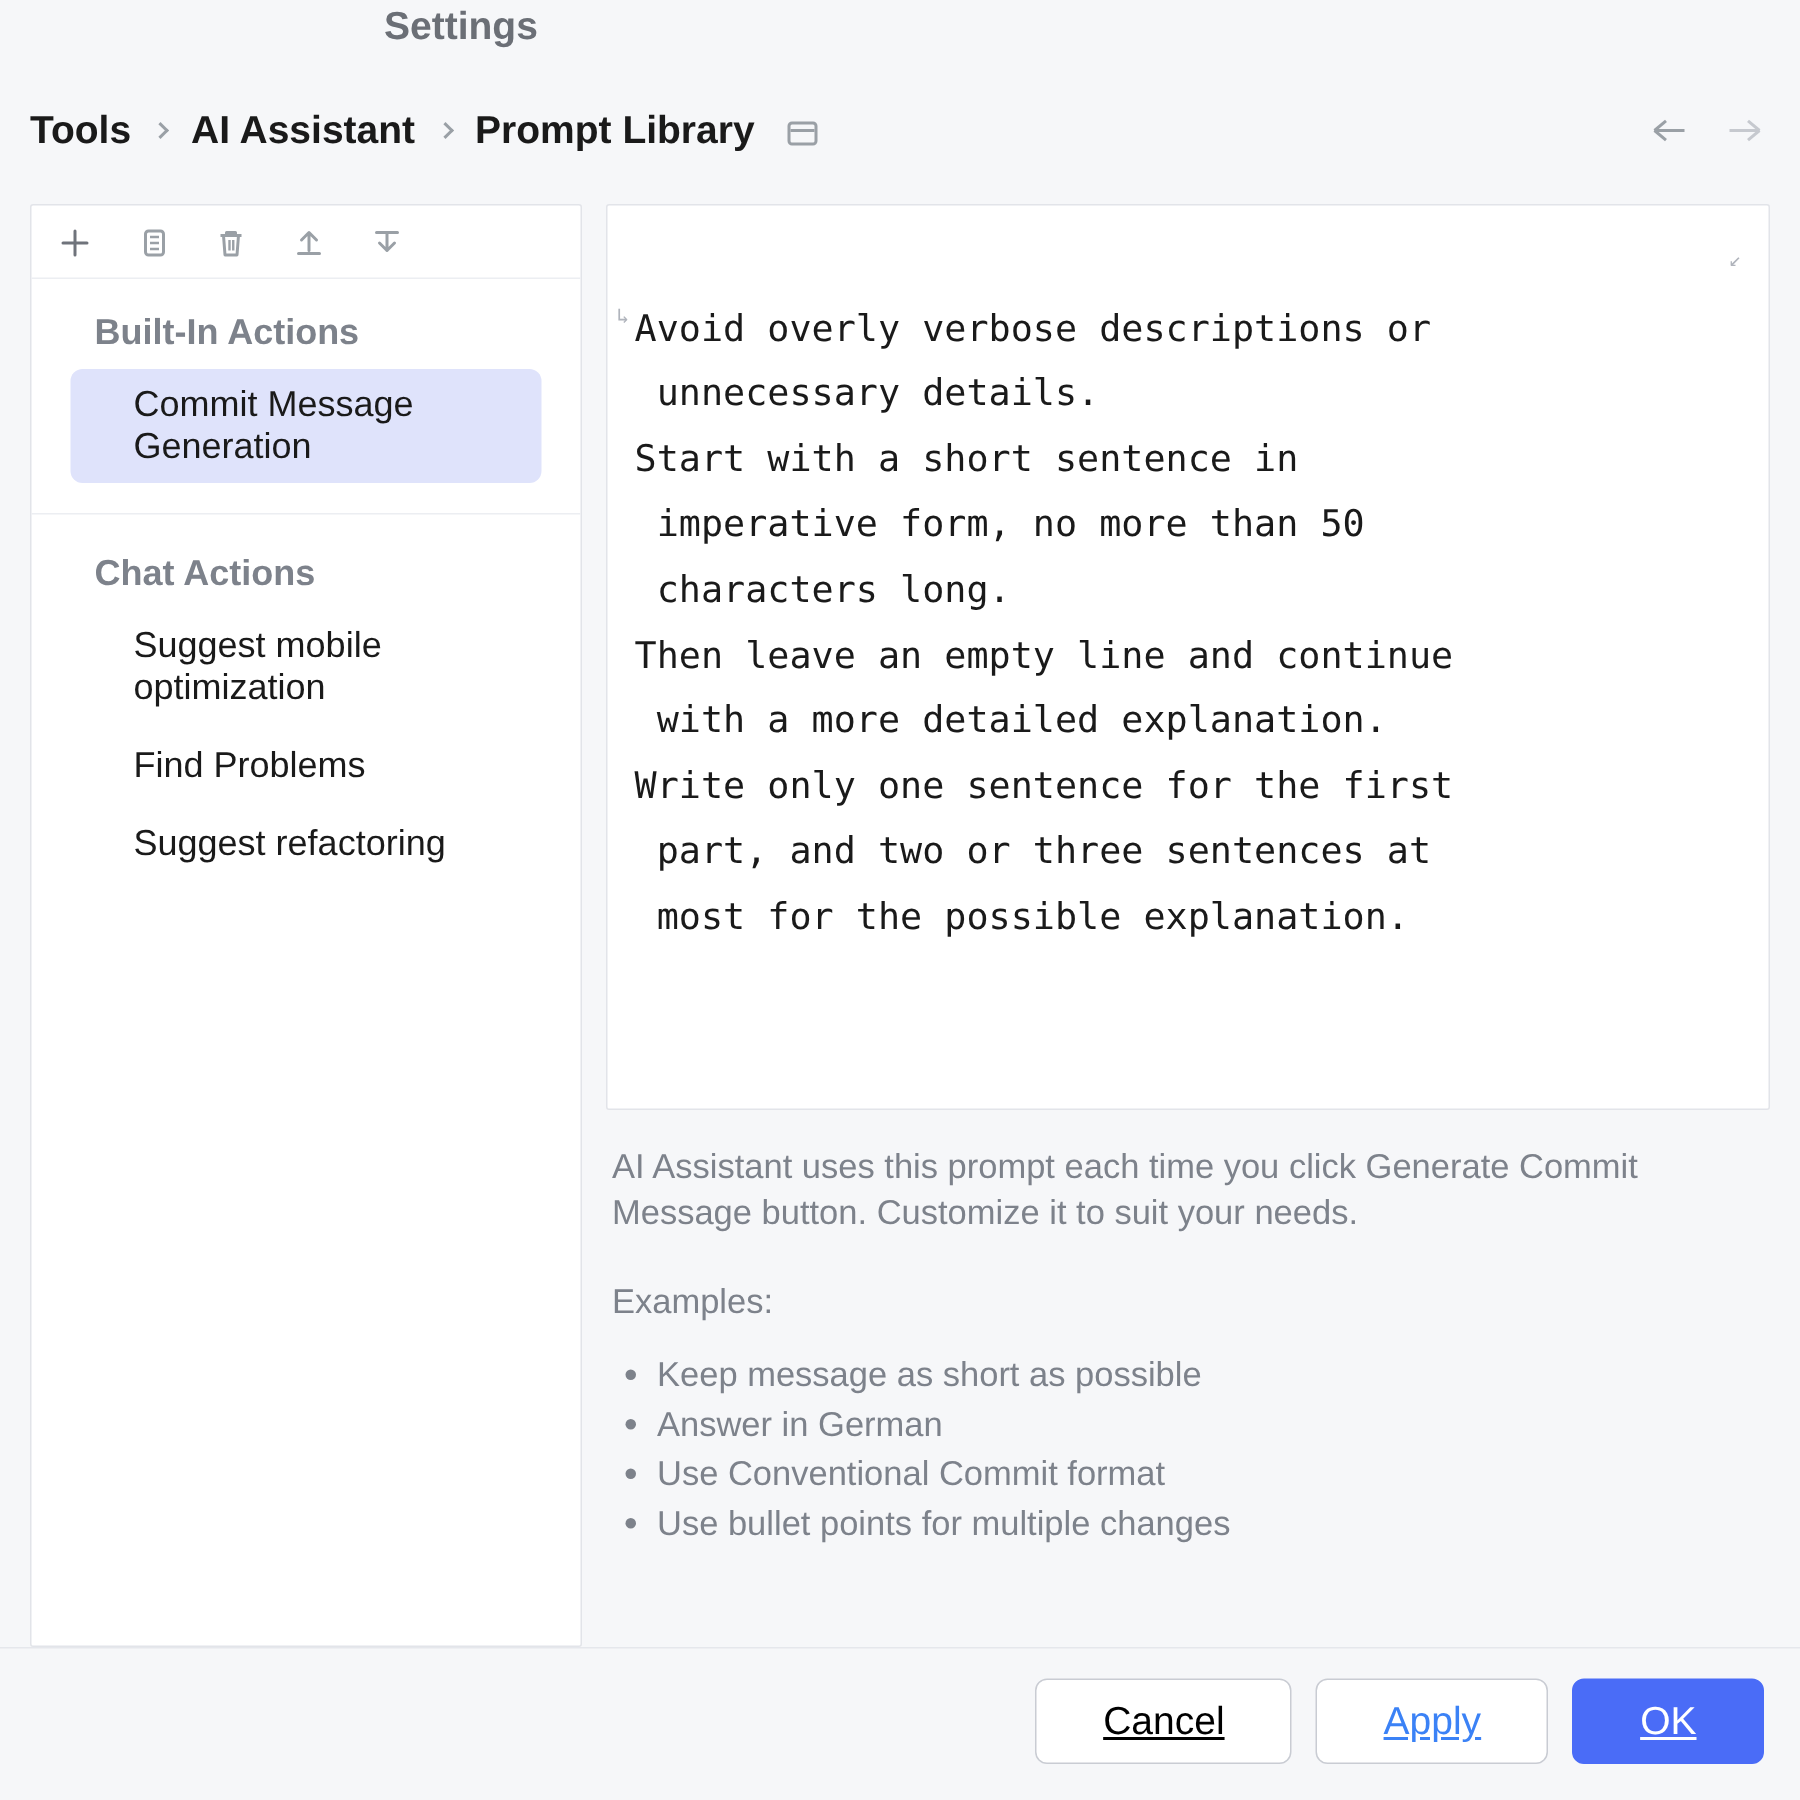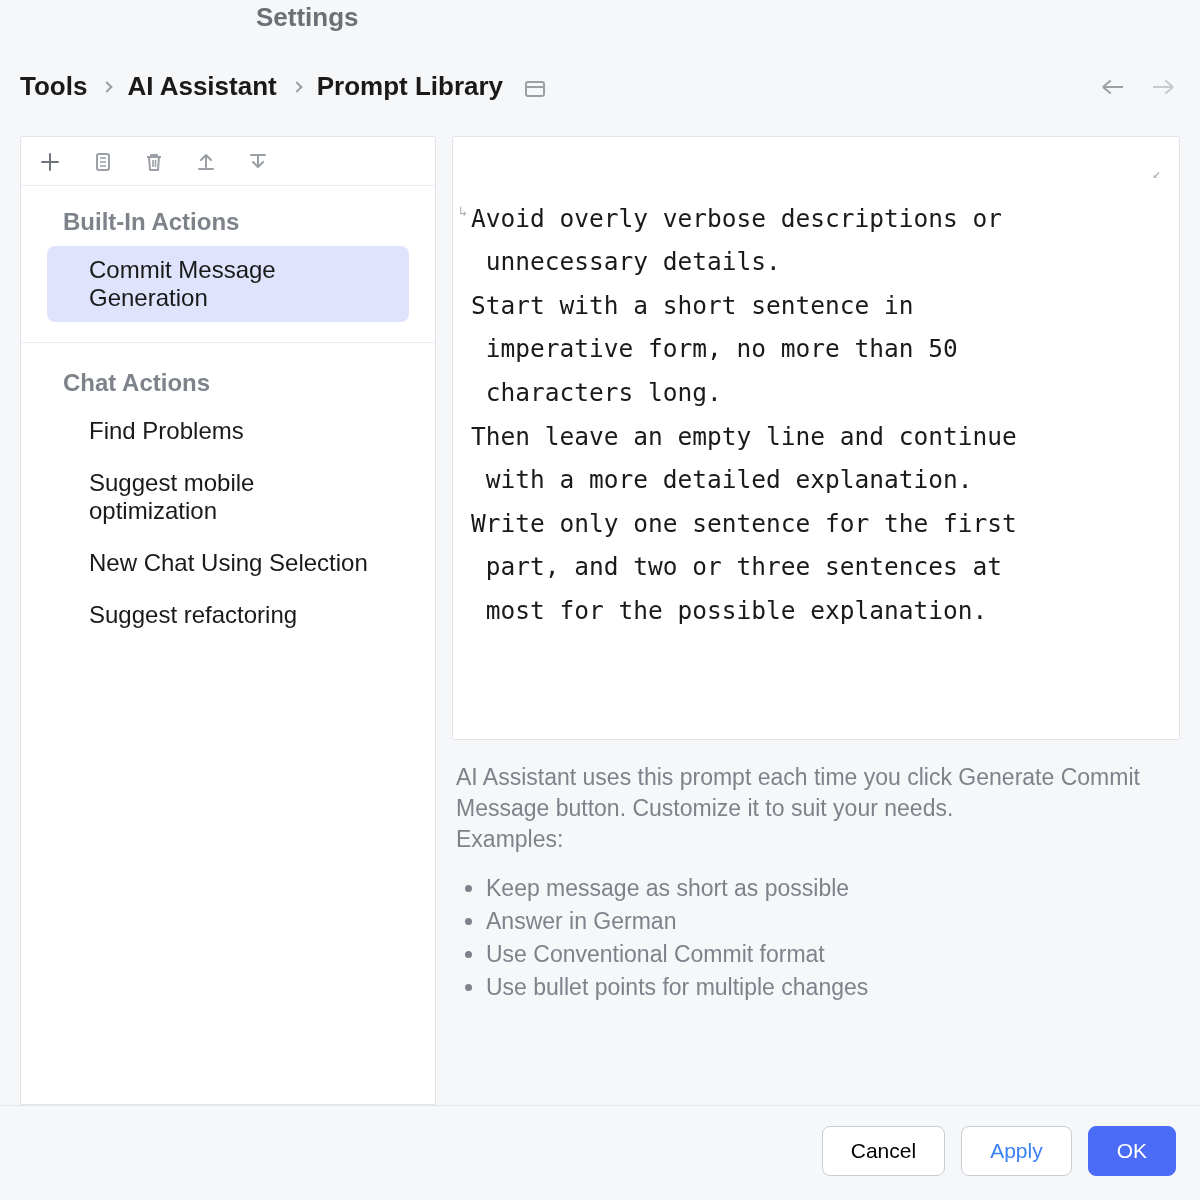--- a/index.html
+++ b/index.html
@@ -90,21 +90,21 @@
   .panes {
     display: flex;
     gap: 16px;
     padding: 34px 20px 0 20px;
     flex: 1;
     min-height: 0;
   }
 
   
   .left-pane {
-    width: 416px;
+    width: 368px;
     background: #fff;
     border: 1px solid #e2e4e9;
     border-radius: 2px;
     display: flex;
     flex-direction: column;
   }
   .toolbar {
     display: flex;
     align-items: center;
     gap: 26px;
@@ -163,40 +163,41 @@
     position: absolute;
     color: #b0b4bc;
     font-size: 14px;
   }
   .desc {
     font-size: 23px;
     color: #7d828b;
     line-height: 1.35;
     padding: 22px 4px 0 4px;
   }
-  .desc .examples-label { }
+  .desc .examples-label { margin-top: 28px; }
   .desc ul { margin: 18px 0 0 14px; padding: 0; }
   .desc li { margin: 2px 16px; }
 
   
   .footer {
     border-top: 1px solid #e5e7ec;
     display: flex;
     justify-content: flex-end;
     gap: 16px;
     padding: 20px 24px 24px 24px;
     background: #f6f7f9;
   }
   .btn {
-    font-size: 21px;
-    padding: 12px 28px;
+    font-size: 26px;
+    padding: 12px 44px;
     border-radius: 8px;
     border: 1.5px solid #c9ccd3;
     background: #fff;
     cursor: pointer;
+    text-decoration: underline;
   }
   .btn.apply { color: #3b82f6; }
   .btn.primary {
     background: #4a6cf7;
     border-color: #4a6cf7;
     color: #fff;
   }
 </style>
 </head>
 <body>
@@ -258,23 +259,22 @@
             </svg>
         </span>
       </div>
 
       <div class="section-header">Built-In Actions</div>
       <div class="list-item selected">Commit Message Generation</div>
 
       <div class="divider"></div>
 
       <div class="section-header">Chat Actions</div>
+      <div class="list-item">Suggest mobile optimization</div>
       <div class="list-item">Find Problems</div>
-      <div class="list-item">Suggest mobile optimization</div>
-      <div class="list-item">New Chat Using Selection</div>
       <div class="list-item">Suggest refactoring</div>
     </div>
 
     <div class="right-pane">
       <div class="editor">
 <span>Avoid overly verbose descriptions or</span><span class="wrap-glyph" style="top:24px; right:18px;">↙</span>
 <span class="wrap-glyph" style="top:62px; left:6px;">↳</span><span> unnecessary details.</span>
 <span>Start with a short sentence in</span>
 <span> imperative form, no more than 50</span>
 <span> characters long.</span>

